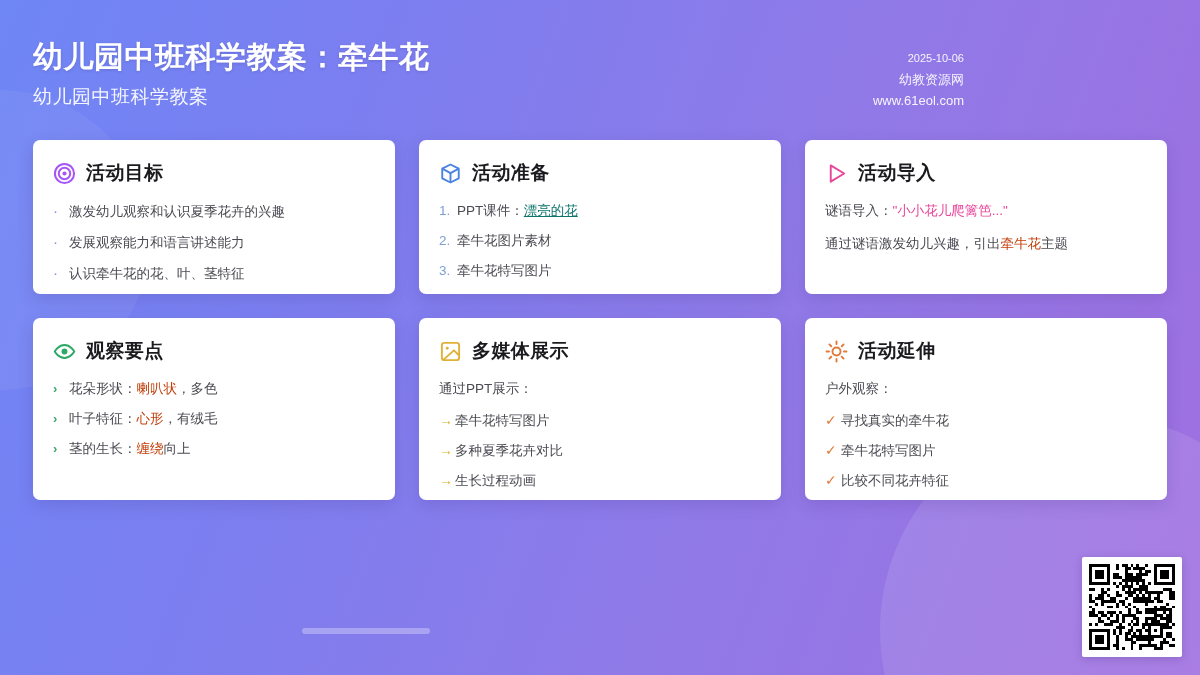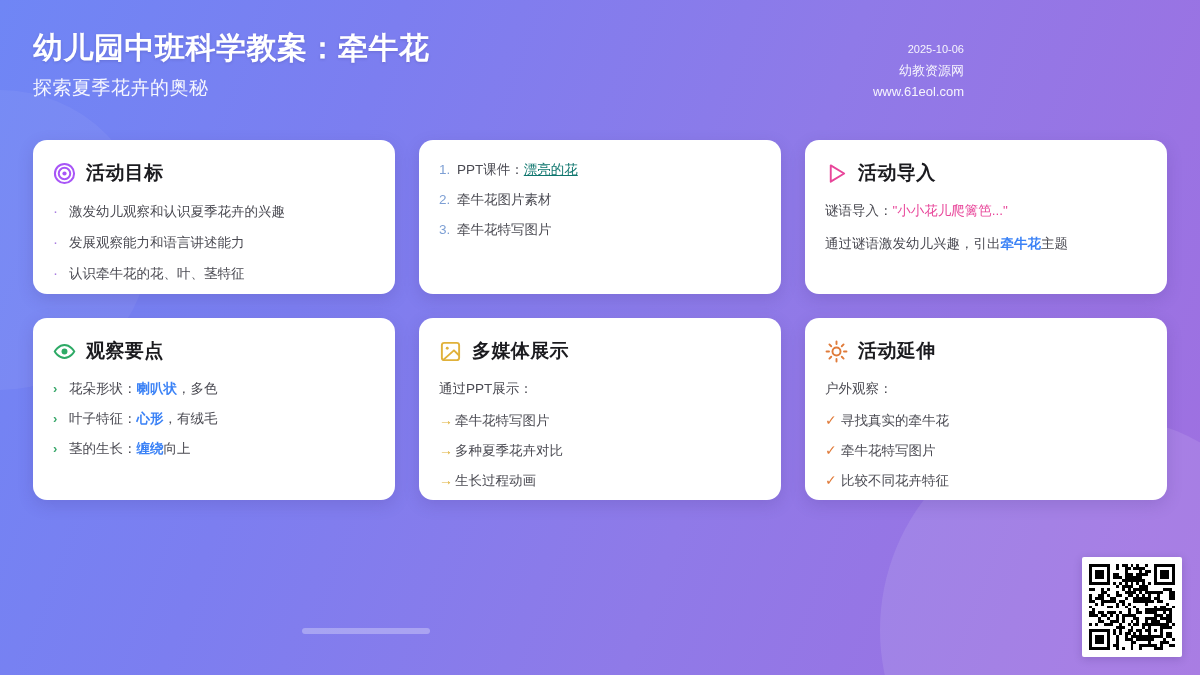--- a/index.html
+++ b/index.html
@@ -7,21 +7,21 @@
   body {
     font-family: "Liberation Sans", "DejaVu Sans", sans-serif;
     background: linear-gradient(110deg, #6f86f5 0%, #7c7ef0 28%, #8f7ae8 60%, #a06fe0 100%);
     position: relative;
   }
   .bg-circle { position:absolute; border-radius:50%; pointer-events:none; }
   .bg-circle-left  { width:300px; height:300px; left:-150px; top:90px;  background:rgba(255,255,255,0.055); }
   .bg-circle-right { width:430px; height:430px; right:-110px; bottom:-170px; background:rgba(255,255,255,0.10); }
 
   
-  .header { position:absolute; left:0; top:3px; width:996px; height:130px; }
+  .header { position:absolute; left:0; top:12px; width:996px; height:130px; }
   .h-left { position:absolute; left:33px; top:26px; }
   .h-title {
     color:#ffffff; font-size:30px; font-weight:bold; letter-spacing:.5px;
     line-height:38px; text-shadow:0 1px 3px rgba(40,30,90,.18);
   }
   .h-sub {
     color:rgba(255,255,255,.93); font-size:19px; font-weight:normal;
     line-height:26px; margin-top:8px; letter-spacing:.5px;
   }
   .h-right { position:absolute; right:32px; top:36px; text-align:right; }
@@ -32,21 +32,21 @@
 
   
   .grid {
     position:absolute; left:33px; top:140px;
     width:1134px;
     display:grid; grid-template-columns:362px 362px 362px;
     grid-template-rows:154px 182px;
     column-gap:24px; row-gap:24px;
   }
   .card {
-    background:#ffffff; border-radius:14px;
+    background:#ffffff; border-radius:7px;
     box-shadow:0 5px 16px rgba(60,40,120,.17);
     padding:20px 20px 14px 20px;
     overflow:hidden;
   }
   .card-head { display:flex; align-items:center; gap:10px; margin-bottom:15px; }
   .card-title { font-size:19px; font-weight:bold; color:#1b1b1f; letter-spacing:.4px; }
   .icon-box { width:23px; height:23px; display:flex; align-items:center; justify-content:center; flex:0 0 auto; }
   .icon-box svg { display:block; }
 
   .list { list-style:none; }
@@ -56,21 +56,21 @@
 
   
   .b-dot     { color:#a97de0; font-size:15px; }
   .b-num     { color:#7d9fd4; width:18px; font-size:13.5px; }
   .b-chev    { color:#3aa86b; font-weight:bold; font-size:13px; }
   .b-arrow   { color:#e0b13a; font-size:14px; }
   .b-check   { color:#e07b3a; font-size:14px; }
 
   .txt { flex:1 1 auto; }
   .u-link { text-decoration:underline; color:#0f766e; }
-  .strong { font-weight:bold; color:#3b82f6; }
+  .strong { font-weight:normal; color:#c2410c; }
   .plain-line { font-size:13.5px; line-height:19px; color:#4a4a52; margin-bottom:14px; }
   .quote-pink { color:#e8469a; }
   .lead-line { font-size:13.5px; line-height:19px; color:#4a4a52; margin-bottom:13px; }
 
   
   .progress-track {
     position:absolute; left:302px; top:628px; width:128px; height:6px;
     background:rgba(255,255,255,.30); border-radius:3px;
   }
   .qr-wrap {
@@ -82,21 +82,21 @@
 </style>
 </head>
 <body>
 
 <div class="bg-circle bg-circle-left"></div>
 <div class="bg-circle bg-circle-right"></div>
 
 <div class="header">
   <div class="h-left">
     <div class="h-title">幼儿园中班科学教案：牵牛花</div>
-    <div class="h-sub">探索夏季花卉的奥秘</div>
+    <div class="h-sub">幼儿园中班科学教案</div>
   </div>
   <div class="h-right">
     <div class="meta-date">2025-10-06</div>
     <div class="meta-site">幼教资源网</div>
     <div class="meta-url">www.61eol.com</div>
   </div>
 </div>
 
 <div class="grid">
 
@@ -121,20 +121,30 @@
         <span class="txt">发展观察能力和语言讲述能力</span>
       </li>
       <li>
         <span class="bullet b-dot">·</span>
         <span class="txt">认识牵牛花的花、叶、茎特征</span>
       </li>
     </ul>
   </div>
 
   <div class="card">
+    <div class="card-head">
+      <span class="icon-box">
+        <svg width="23" height="23" viewBox="0 0 24 24" fill="none" stroke="#4b83e0" stroke-width="2" stroke-linejoin="round">
+          <path d="M12 2.6 20.6 7v10L12 21.4 3.4 17V7z"></path>
+          <path d="M3.4 7 12 11.6 20.6 7"></path>
+            <path d="M12 11.6v9.8"></path>
+        </svg>
+      </span>
+      <span class="card-title">活动准备</span>
+    </div>
     <ul class="list">
       <li>
         <span class="bullet b-num">1.</span>
         <span class="txt"><span>PPT课件：</span><span class="u-link">漂亮的花</span></span>
       </li>
       <li>
         <span class="bullet b-num">2.</span>
         <span class="txt">牵牛花图片素材</span>
       </li>
       <li>

